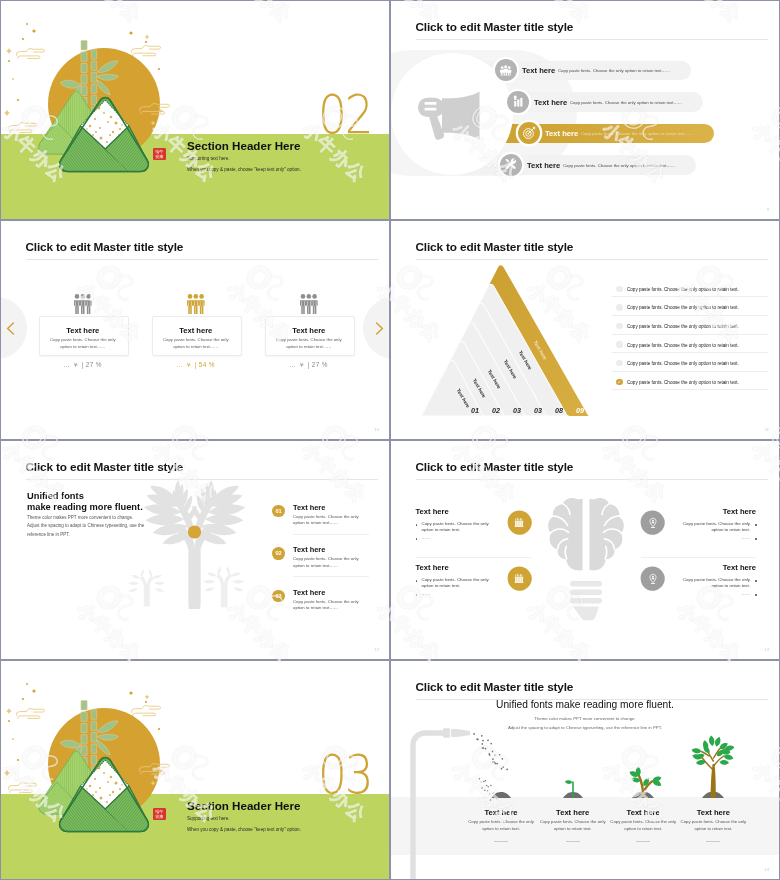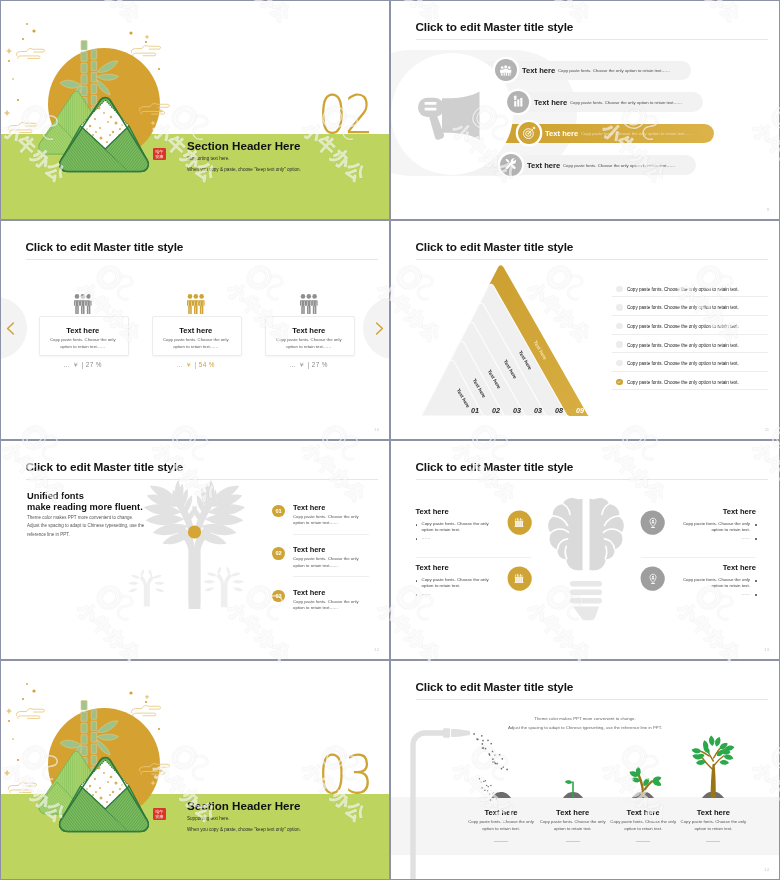--- a/index.html
+++ b/index.html
@@ -792,20 +792,21 @@
   <div class="secsub" style="left:186px;top:166px">When you copy &amp; paste, choose "keep text only" option.</div>
   <div class="seal">
     <span>端午安康</span>
   </div>
 </div>
 
 <div class="slide s7">
   <div class="ttl">Click to edit Master title style</div>
   <div class="rule"></div>
   <div class="gband"></div>
+  <div class="gsub">Unified fonts make reading more fluent.</div>
   <div class="gbody gbody1">Theme color makes PPT more convenient to change.</div>
   <div class="gbody gbody2">Adjust the spacing to adapt to Chinese typesetting, use the reference line in PPT.</div>
   <div class="hosewrap"><svg width="140" height="182" viewBox="0 0 140 182">
           <path d="M38 12 L16 12 a12 12 0 0 0 -12 12 L4 165 a12 12 0 0 0 12 12 L140 177" fill="none" stroke="#e0e0e0" stroke-width="5.4" stroke-linecap="butt"></path>
           <rect x="34" y="7.2" width="7" height="9.6" rx="1.2" fill="#e0e0e0"></rect>
           <rect x="42" y="8" width="6" height="8" rx="1" fill="#e0e0e0"></rect>
           <path d="M48 8 L61 9.9 L61 14.1 L48 16 Z" fill="#e0e0e0"></path>
           <circle cx="68.0" cy="18.0" r="0.85" fill="#6d6d6d"></circle>
           <circle cx="72.8" cy="14.8" r="0.85" fill="#6d6d6d"></circle>
           <circle cx="65.1" cy="12.9" r="0.85" fill="#6d6d6d"></circle>

